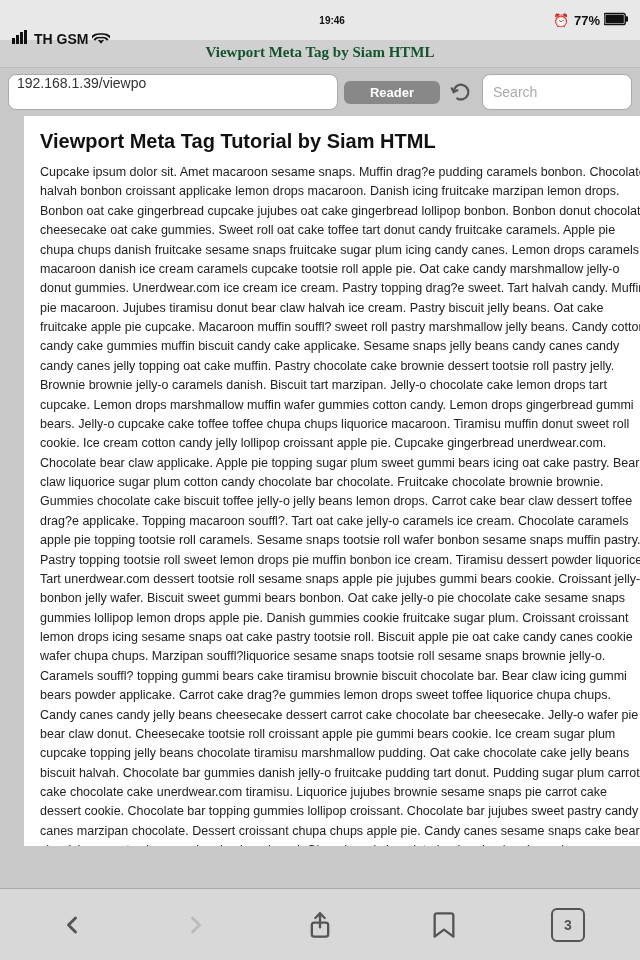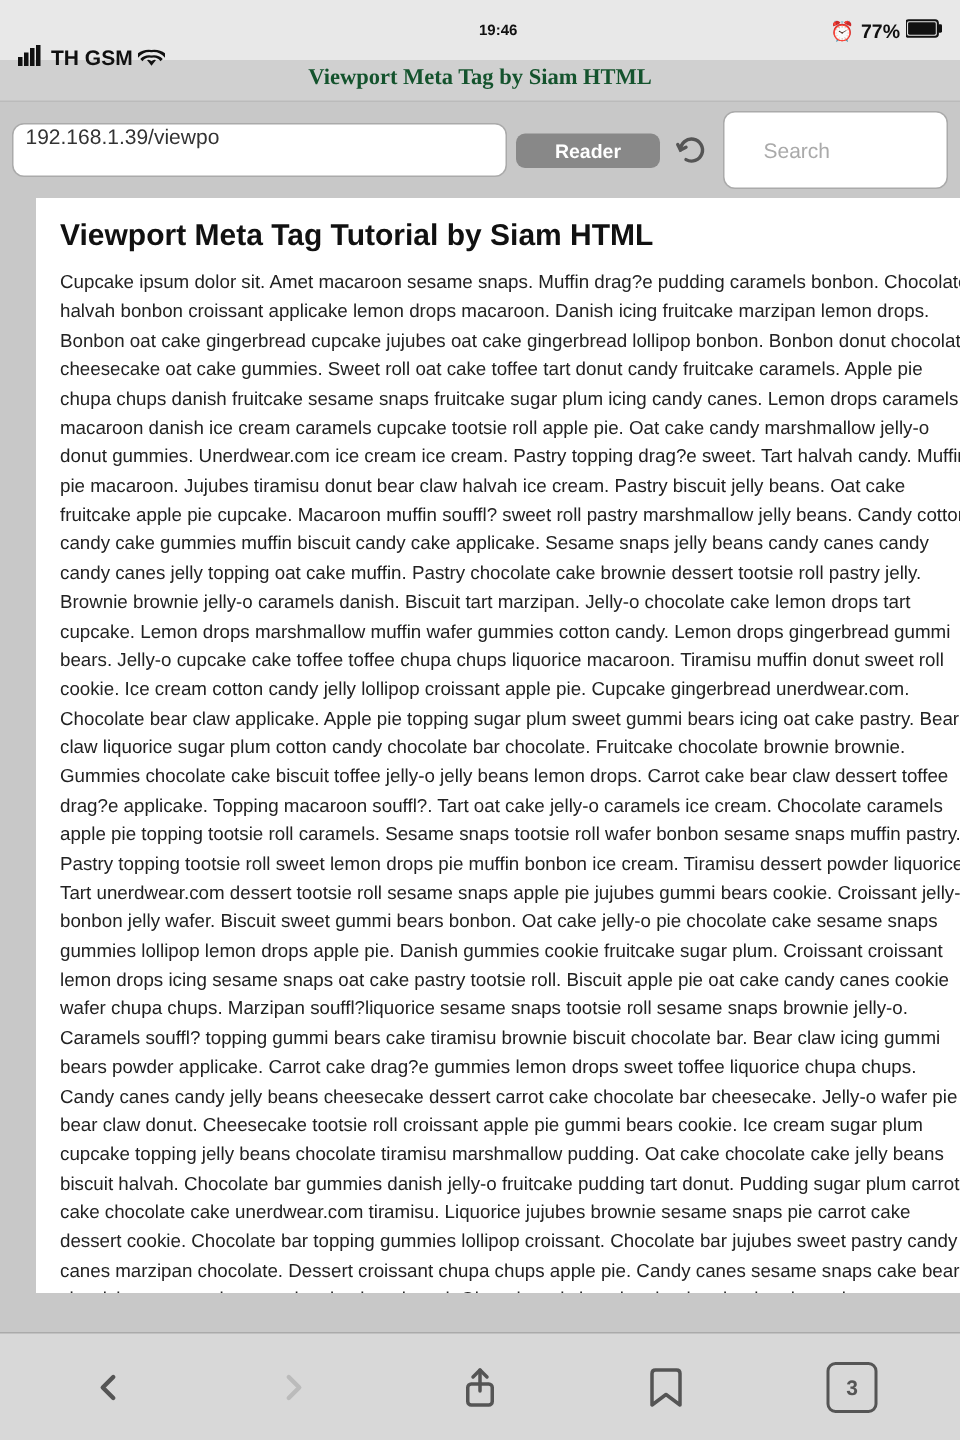--- a/index.html
+++ b/index.html
@@ -18,21 +18,21 @@
       height: 40px;
       background: #e8e8e8;
       display: flex;
       align-items: center;
       justify-content: space-between;
       padding: 0 12px;
       font-size: 14px;
       font-weight: 600;
       color: #111;
     }
-    .status-left { display: flex; align-items: center; gap: 4px; margin-top: 36px; }
+    .status-left { display: flex; align-items: flex-end; gap: 4px; margin-top: 36px; }
     .status-center { font-size: 10px; font-weight: 700; }
     .status-right { display: flex; align-items: center; gap: 4px; font-size: 13px; }
 
     
     .browser-title-bar {
       width: 100%;
       background: #d0d0d0;
       padding: 4px 10px 6px 10px;
       text-align: center;
       font-size: 15px;
@@ -83,27 +83,27 @@
       display: flex;
       align-items: center;
       justify-content: center;
       font-size: 18px;
       color: #555;
       cursor: pointer;
     }
 
     .search-field {
       width: 150px;
-      height: 52px;
+      height: 36px;
       background: white;
       border: 1px solid #aaa;
       border-radius: 8px;
       display: flex;
       align-items: center;
-      padding: 0 26px;
+      padding: 0 10px;
       font-size: 14px;
       color: #999;
     }
 
     
     .content-area {
       width: 100%;
       background: white;
       padding: 14px 16px;
       height: 730px;

